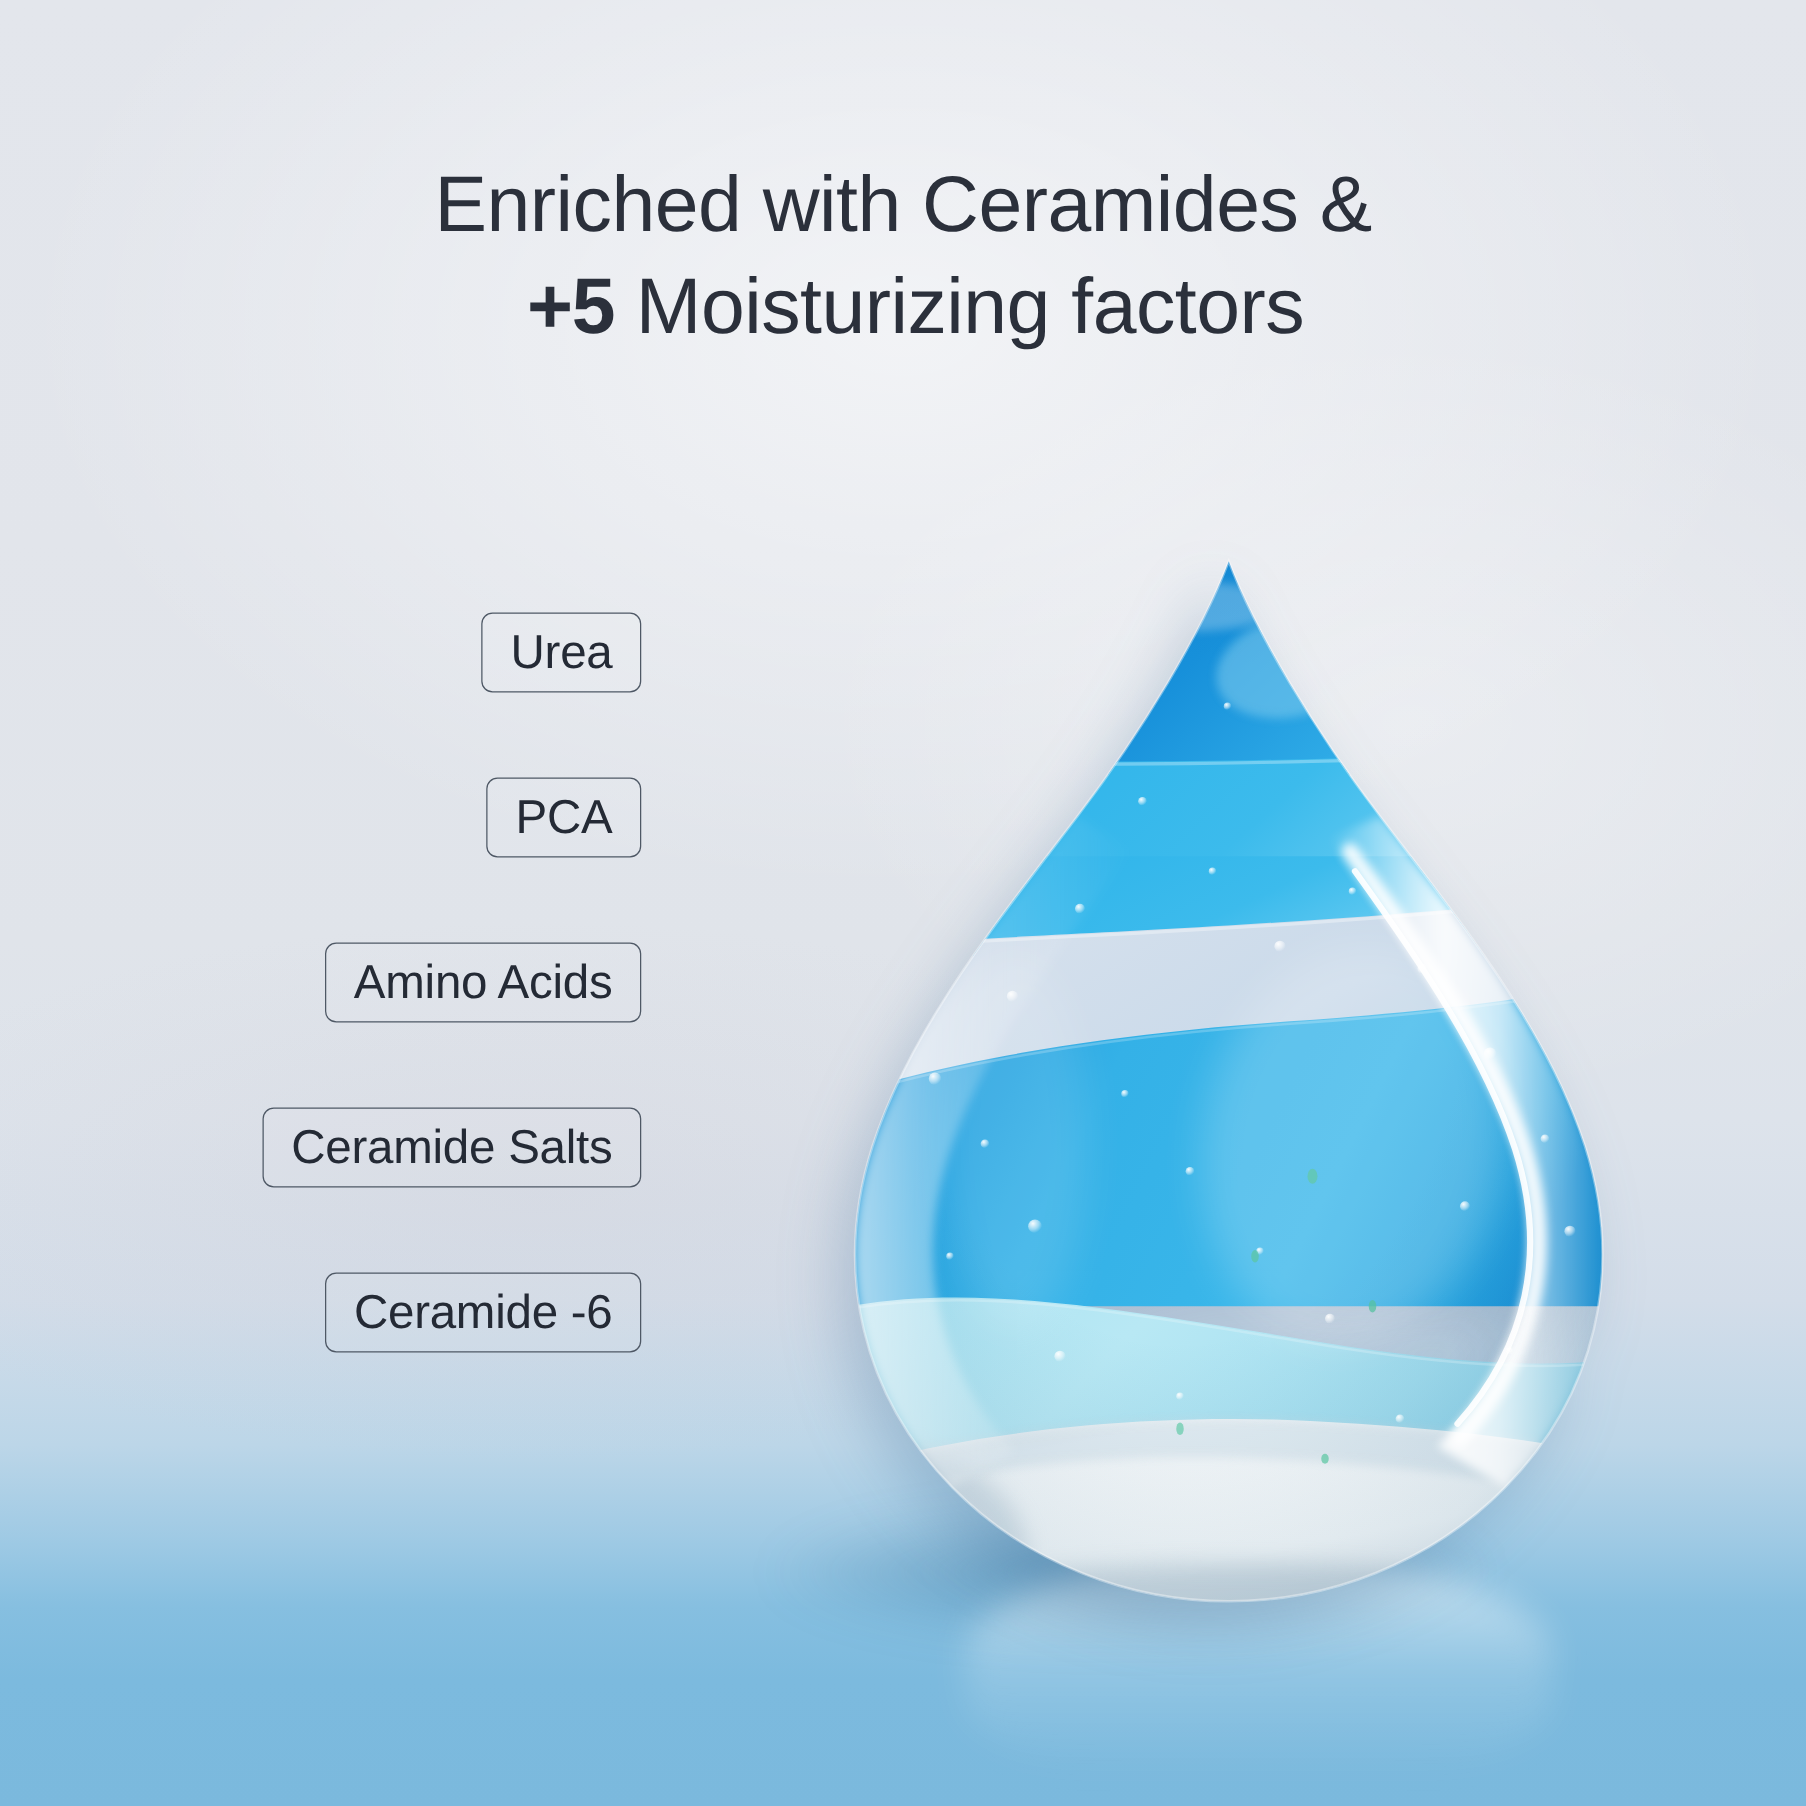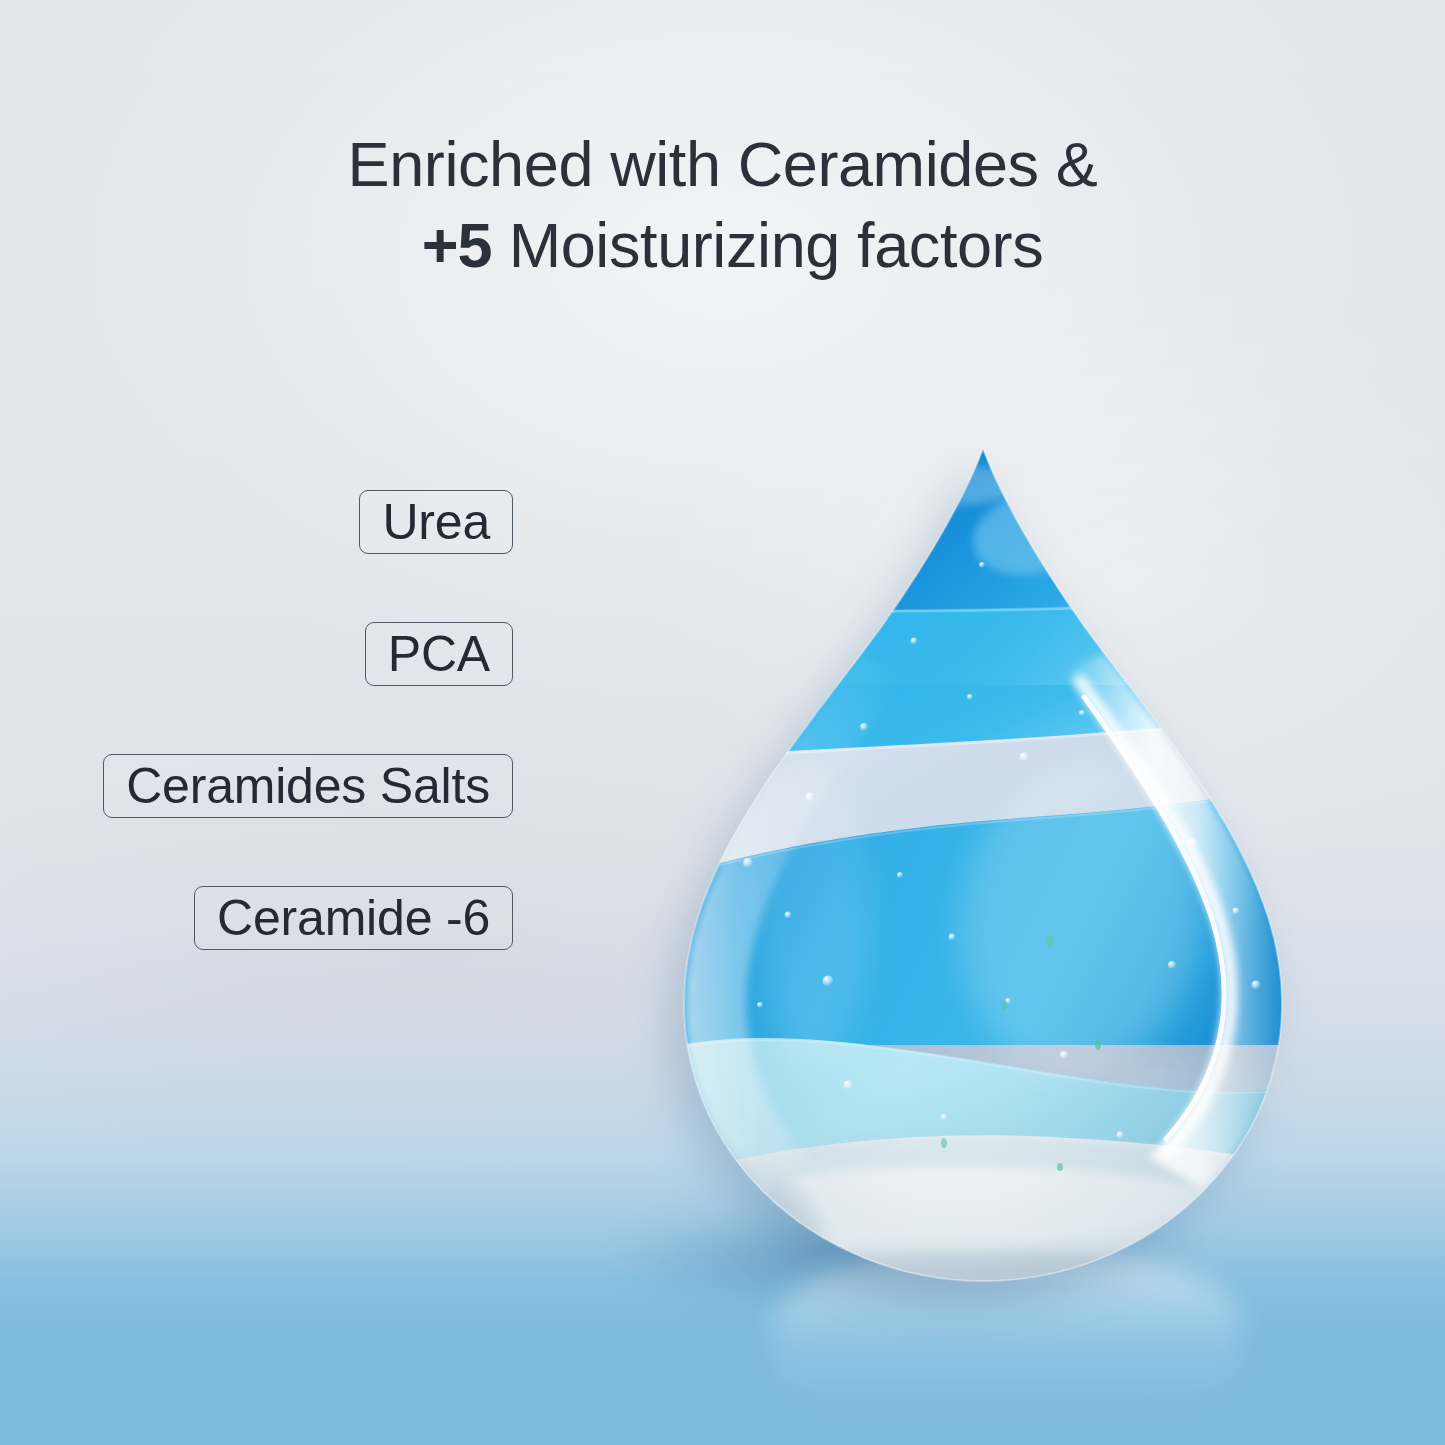--- a/index.html
+++ b/index.html
@@ -72,21 +72,21 @@
     box-sizing: border-box;
     height: 64px;
     padding: 16px 22px;
     display: flex;
     align-items: center;
     justify-content: center;
     border: 1.6px solid #4e5865;
     border-radius: 9px;
     background: rgba(255,255,255,0.06);
     color: #242a35;
-    font-size: 50px;
+    font-size: 38px;
     letter-spacing: -0.2px;
     white-space: nowrap;
   }
 
   
   .droplet-wrap {
     position: absolute;
     left: 652px;
     top: 445px;
     width: 662px;
@@ -137,21 +137,24 @@
   </div>
 
   <div class="pill-stack">
     <div class="pill">
       <span>Urea</span>
     </div>
     <div class="pill">
       <span>PCA</span>
     </div>
     <div class="pill">
-      <span>Ceramides Salts</span>
+      <span>Amino Acids</span>
+    </div>
+    <div class="pill">
+      <span>Ceramide Salts</span>
     </div>
     <div class="pill">
       <span>Ceramide -6</span>
     </div>
   </div>
 
   <div class="droplet-wrap">
 
     <div class="table-shadow"></div>
     <div class="table-reflection"></div>

